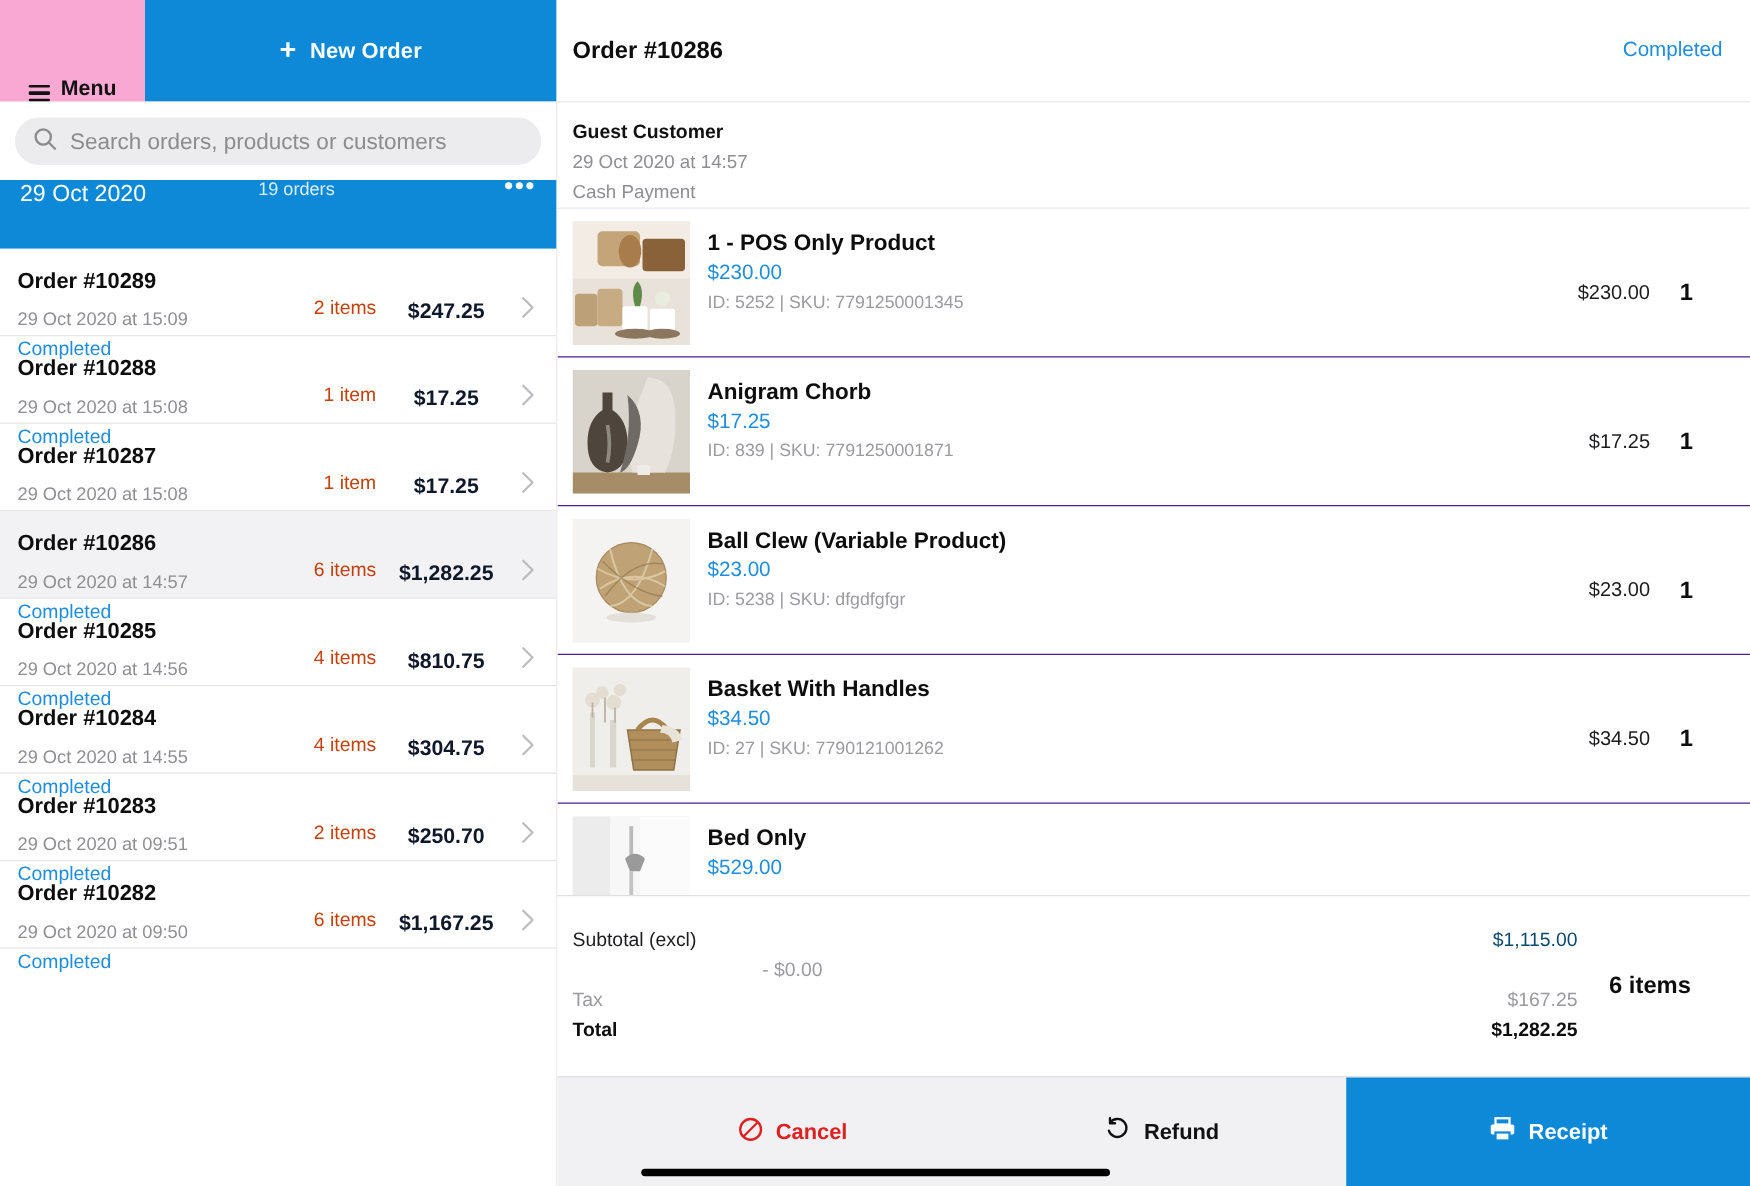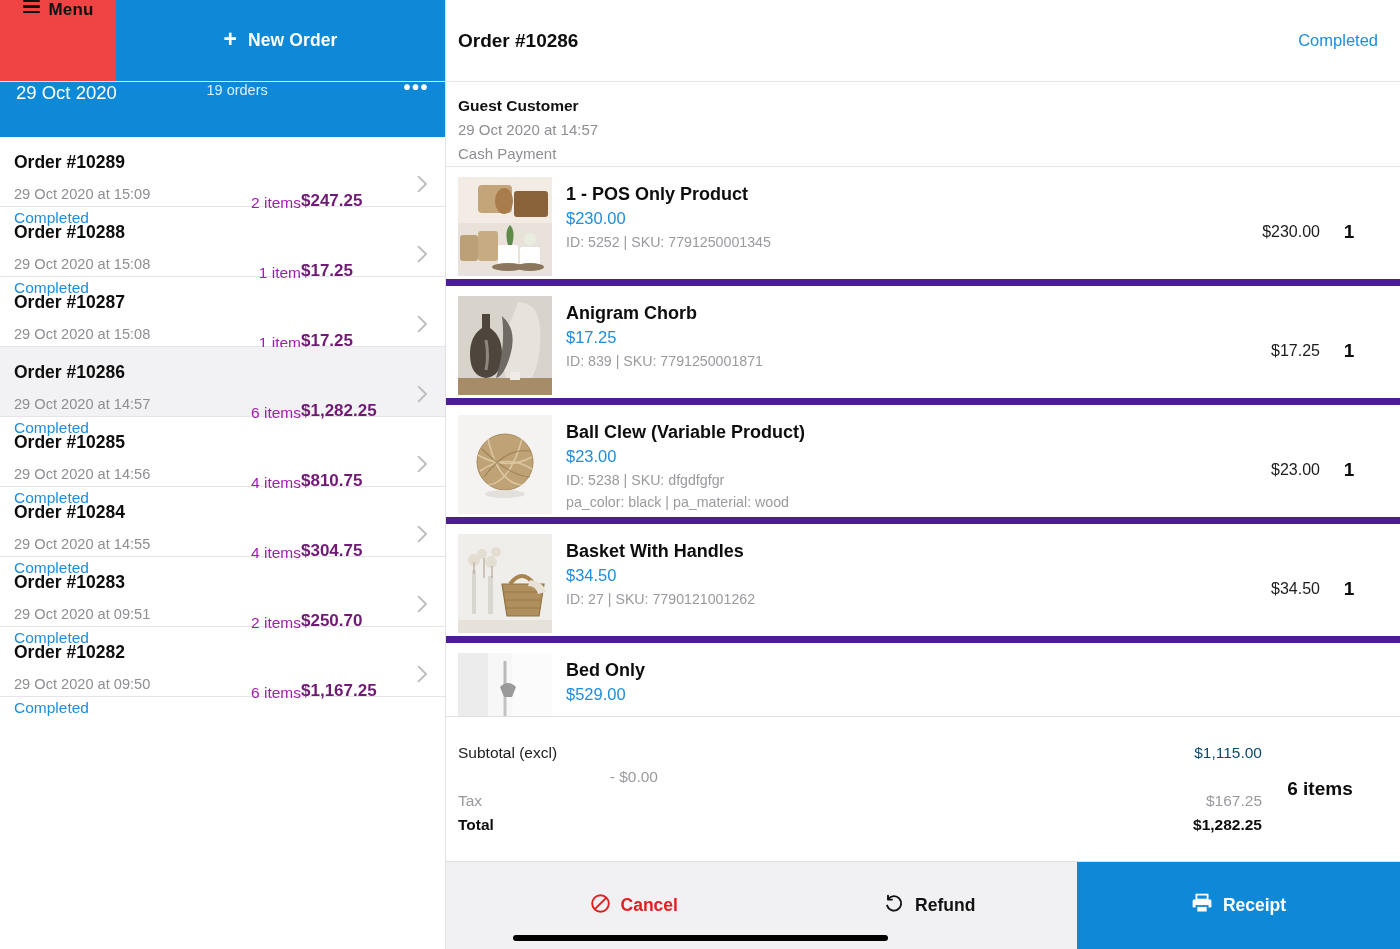--- a/index.html
+++ b/index.html
@@ -10,22 +10,22 @@
     overflow: hidden;
     -webkit-font-smoothing: antialiased;
   }
   .app { width: 1400px; height: 949px; display: flex; position: relative; }
 
   
   .left { width: 446px; height: 949px; display: flex; flex-direction: column;
           border-right: 1px solid #e2e2e4; background: #fff; }
 
   .topbar { height: 82px; display: flex; flex: 0 0 82px; border-bottom: 1px solid #e7e7e9; }
-  .menu-btn { width: 116px; display: flex; align-items: flex-start; justify-content: center;
-              gap: 9px; background: #ef4444; cursor: pointer; }
+  .menu-btn { width: 116px; display: flex; align-items: flex-end; justify-content: center;
+              gap: 9px; background: #f9a8d4; cursor: pointer; }
   .menu-btn .ham { display: inline-flex; flex-direction: column; gap: 3px; }
   .menu-btn .ham i { display: block; width: 17px; height: 2.3px; background: #111; border-radius: 1px; }
   .menu-btn .lbl { font-size: 17px; font-weight: 700; color: #111; letter-spacing: .1px; }
 
   .new-order { flex: 1; background: #0d89d8; color: #fff; display: flex;
                align-items: center; justify-content: center; gap: 11px; cursor: pointer; }
   .new-order .plus { font-size: 23px; font-weight: 700; line-height: 1; margin-top: -2px; }
   .new-order .lbl { font-size: 17.5px; font-weight: 700; letter-spacing: .1px; }
 
   .searchwrap { flex: 0 0 62px; display: flex; align-items: center; padding: 0 12px; background:#fff; }
@@ -45,41 +45,41 @@
                      line-height: 10px; }
 
   .orderlist { flex: 1; overflow: hidden; background: #fff; }
   .order-row { height: 70px; padding: 14px 12px 0 14px; border-bottom: 1px solid #e6e6e8;
                display: flex; cursor: pointer; position: relative; }
   .order-row.sel { background: #f2f2f4; }
   .o-left { flex: 1; min-width: 0; }
   .o-num { font-size: 17.5px; font-weight: 700; color: #0d0d0d; line-height: 22px; }
   .o-date { font-size: 14.6px; color: #8e8e93; line-height: 23px; margin-top: 10px; }
   .o-status { font-size: 15.5px; color: #1f8ddb; line-height: 23px; }
-  .o-mid { width: 105px; font-size: 15.5px; color: #a21caf; text-align: right;
-           align-self: flex-start; margin-top: 43px; }
-  .o-right { width: 116px; text-align: left; font-size: 17px; font-weight: 700;
-             color: #701a75; align-self: flex-start; margin-top: 40px; padding-right: 4px; }
+  .o-mid { width: 105px; font-size: 15.5px; color: #c2410c; text-align: right;
+           align-self: flex-start; margin-top: 25px; }
+  .o-right { width: 116px; text-align: center; font-size: 17px; font-weight: 700;
+             color: #0f172a; align-self: flex-start; margin-top: 26px; padding-right: 4px; }
   .o-chev { width: 16px; align-self: flex-start; margin-top: 24px; }
 
   
   .right { flex: 1; height: 949px; display: flex; flex-direction: column; background: #fff; }
 
   .r-head { flex: 0 0 82px; display: flex; align-items: center; padding: 0 22px 0 12px;
             border-bottom: 1px solid #e7e7e9; }
   .r-title { font-size: 19px; font-weight: 700; color: #0d0d0d; flex: 1; }
   .r-status { font-size: 16.5px; color: #1f8ddb; cursor: pointer; }
 
   .cust { flex: 0 0 78px; padding: 12px 0 0 12px; border-bottom: 1px solid #e7e7e9; }
   .cust .c-name { font-size: 15.5px; font-weight: 700; color: #111; line-height: 24px; }
   .cust .c-line { font-size: 15px; color: #8e8e93; line-height: 24px; }
 
   .items { flex: 1; overflow: hidden; position: relative; }
   .item { height: 119px; display: flex; align-items: flex-start;
-          border-bottom: 7px solid #4c1d95; padding: 10px 22px 0 12px; }
+          border-bottom: 1px solid #4c1d95; padding: 10px 22px 0 12px; }
   .thumb { width: 94px; height: 99px; flex: 0 0 94px; margin-right: 14px;
            overflow: hidden; background: #f4f4f4; }
   .thumb svg { display: block; width: 94px; height: 99px; }
   .i-info { flex: 1; min-width: 0; padding-top: 5px; }
   .i-name { font-size: 18px; font-weight: 700; color: #0d0d0d; line-height: 24px; }
   .i-price { font-size: 16.5px; color: #1f8ddb; line-height: 25px; }
   .i-meta { font-size: 14.2px; color: #9a9a9f; line-height: 22px; }
   .i-attr { font-size: 14.2px; color: #9a9a9f; line-height: 22px; }
   .i-total { width: 120px; text-align: right; font-size: 16px; color: #1c1c1e;
              align-self: center; padding-top: 8px; }
@@ -126,20 +126,31 @@
             <i></i>
           </span>
         <span class="lbl">Menu</span>
       </div>
       <div class="new-order">
         <span class="plus">+</span>
         <span class="lbl">New Order</span>
       </div>
     </div>
 
+    <div class="searchwrap">
+      <div class="searchbox">
+        <span>
+          <svg width="20" height="20" viewBox="0 0 20 20" fill="none">
+            <circle cx="8.6" cy="8.6" r="6.1" stroke="#8b8b90" stroke-width="1.9"></circle>
+            <line x1="13.2" y1="13.2" x2="18" y2="18" stroke="#8b8b90" stroke-width="1.9" stroke-linecap="round"></line>
+          </svg>
+        </span>
+        <input type="text" placeholder="Search orders, products or customers" style="">
+      </div>
+    </div>
 
     <div class="datebar">
       <span class="d-date">29 Oct 2020</span>
       <span class="d-count">19 orders</span>
       <span class="d-dots">•••</span>
     </div>
 
     <div class="orderlist">
         <div class="order-row">
           <div class="o-left">
@@ -311,21 +322,20 @@
               <circle cx="47" cy="47" r="28" fill="none" stroke="#a88a5d" stroke-width="1"></circle>
               <path d="M20 40 q28 16 54 2 M22 56 q26-18 52 -2 M30 24 q10 44 34 46 M64 24 q-12 44 -34 46" stroke="#e0cda9" stroke-width="1.6" fill="none" opacity=".85"></path>
               <path d="M24 34 q26 26 48 28 M26 62 q22-30 46 -26" stroke="#8e7346" stroke-width="1.2" fill="none" opacity=".6"></path>
               <ellipse cx="47" cy="79" rx="20" ry="4" fill="#dedad4" opacity=".8"></ellipse>
             </svg>
           </div>
           <div class="i-info">
             <div class="i-name">Ball Clew (Variable Product)</div>
             <div class="i-price">$23.00</div>
             <div class="i-meta">ID: 5238 | SKU: dfgdfgfgr</div>
-            <div class="i-attr">pa_color: black | pa_material: wood</div>
           </div>
           <div class="i-total">$23.00</div>
           <div class="i-qty">1</div>
         </div>
         <div class="item">
           <div class="thumb">
             <svg viewBox="0 0 94 99">
               <rect width="94" height="99" fill="#f0eeea"></rect>
               <rect x="14" y="36" width="4" height="44" fill="#d9d6d0"></rect>
               <rect x="30" y="42" width="5" height="38" fill="#d9d6d0"></rect>

